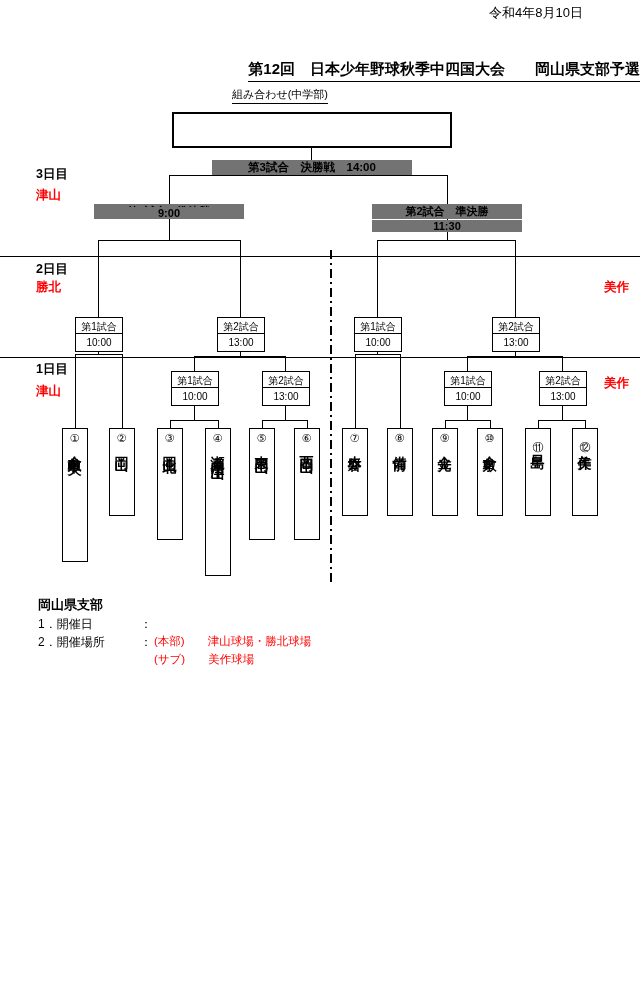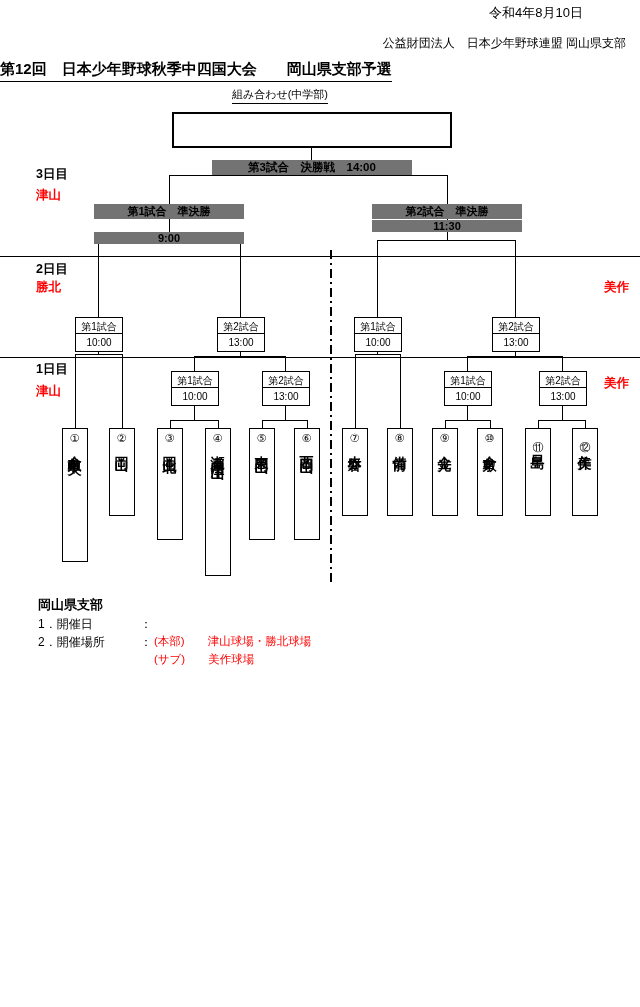--- a/index.html
+++ b/index.html
@@ -4,21 +4,21 @@
 <style>
   html,body{margin:0;padding:0;background:#fff;}
   .page{position:relative;width:640px;height:1007px;background:#fff;overflow:hidden;
         font-family:"Liberation Sans","DejaVu Sans",sans-serif;color:#000;}
   .h{position:absolute;height:1px;background:#000;}
   .v{position:absolute;width:1px;background:#000;}
   .dashdot{position:absolute;width:2px;
     background:repeating-linear-gradient(180deg,#000 0 9px,transparent 9px 13px,#000 13px 15px,transparent 15px 19px);}
   .hdr-date{position:absolute;left:489px;top:4px;font-size:13px;}
   .hdr-org{position:absolute;left:0;top:35px;width:626px;text-align:right;font-size:12px;}
-  .hdr-title{position:absolute;left:0;top:60px;width:640px;text-align:left;}
+  .hdr-title{position:absolute;left:0;top:60px;width:640px;text-align:right;}
   .hdr-title span{display:inline-block;font-size:15px;font-weight:bold;border-bottom:1.5px solid #000;padding-bottom:2px;}
   .hdr-sub{position:absolute;left:0;top:84px;width:560px;text-align:center;}
   .hdr-sub span{display:inline-block;font-size:11px;border-bottom:1px solid #000;padding-bottom:1px;}
   .champ{position:absolute;left:172px;top:112px;width:280px;height:36px;border:2px solid #000;background:#fff;box-sizing:border-box;}
   .finlabel,.sflabel,.sftime{position:absolute;background:#737373;text-align:center;font-weight:bold;}
   .finlabel{left:212px;top:160px;width:200px;font-size:11.5px;}
   .sflabel{width:150px;font-size:11px;}
   .sftime{width:150px;font-size:11px;}
   .daylbl{position:absolute;font-size:12.5px;font-weight:bold;}
   .venue{position:absolute;font-size:12.5px;font-weight:bold;color:#f00;}
@@ -33,21 +33,20 @@
   .ft-label{position:absolute;left:38px;font-size:12px;}
   .ft-sep{position:absolute;left:140px;font-size:12px;}
   .ft-val{position:absolute;left:154px;font-size:11.5px;color:#f00;white-space:nowrap;}
 </style>
 </head>
 <body>
 
 <div class="page">
 
   <div class="hdr-date">令和4年8月10日</div>
-  <div class="hdr-org">公益財団法人　日本少年野球連盟 岡山県支部</div>
   <div class="hdr-title"><span>第12回　日本少年野球秋季中四国大会　　岡山県支部予選</span></div>
   <div class="hdr-sub"><span>組み合わせ(中学部)</span></div>
 
   <div class="champ"></div>
 
   <i class="h" style="left:0;top:256px;width:640px"></i>
   <i class="h" style="left:0;top:357px;width:640px"></i>
   <i class="dashdot" style="left:330px;top:250px;height:335px"></i>
 
   <i class="v" style="left:311px;top:148px;height:27px"></i>
@@ -80,21 +79,21 @@
   <i class="v" style="left:218px;top:420px;height:9px"></i>
   <i class="v" style="left:262px;top:420px;height:9px"></i>
   <i class="v" style="left:307px;top:420px;height:9px"></i>
   <i class="v" style="left:445px;top:420px;height:9px"></i>
   <i class="v" style="left:490px;top:420px;height:9px"></i>
   <i class="v" style="left:538px;top:420px;height:9px"></i>
   <i class="v" style="left:585px;top:420px;height:9px"></i>
 
   <div class="finlabel">第3試合　決勝戦　14:00</div>
   <div class="sflabel" style="left:94px;top:204px">第1試合　準決勝</div>
-  <div class="sftime" style="left:94px;top:232px">9:00</div>
+  <div class="sftime" style="left:94px;top:207px">9:00</div>
   <div class="sflabel" style="left:372px;top:204px">第2試合　準決勝</div>
   <div class="sftime" style="left:372px;top:220px">11:30</div>
 
   <div class="daylbl" style="left:36px;top:166px">3日目</div>
   <div class="venue" style="left:36px;top:187px">津山</div>
   <div class="daylbl" style="left:36px;top:261px">2日目</div>
   <div class="venue" style="left:36px;top:279px">勝北</div>
   <div class="venue" style="left:604px;top:279px">美作</div>
   <div class="daylbl" style="left:36px;top:361px">1日目</div>
   <div class="venue" style="left:36px;top:383px">津山</div>

